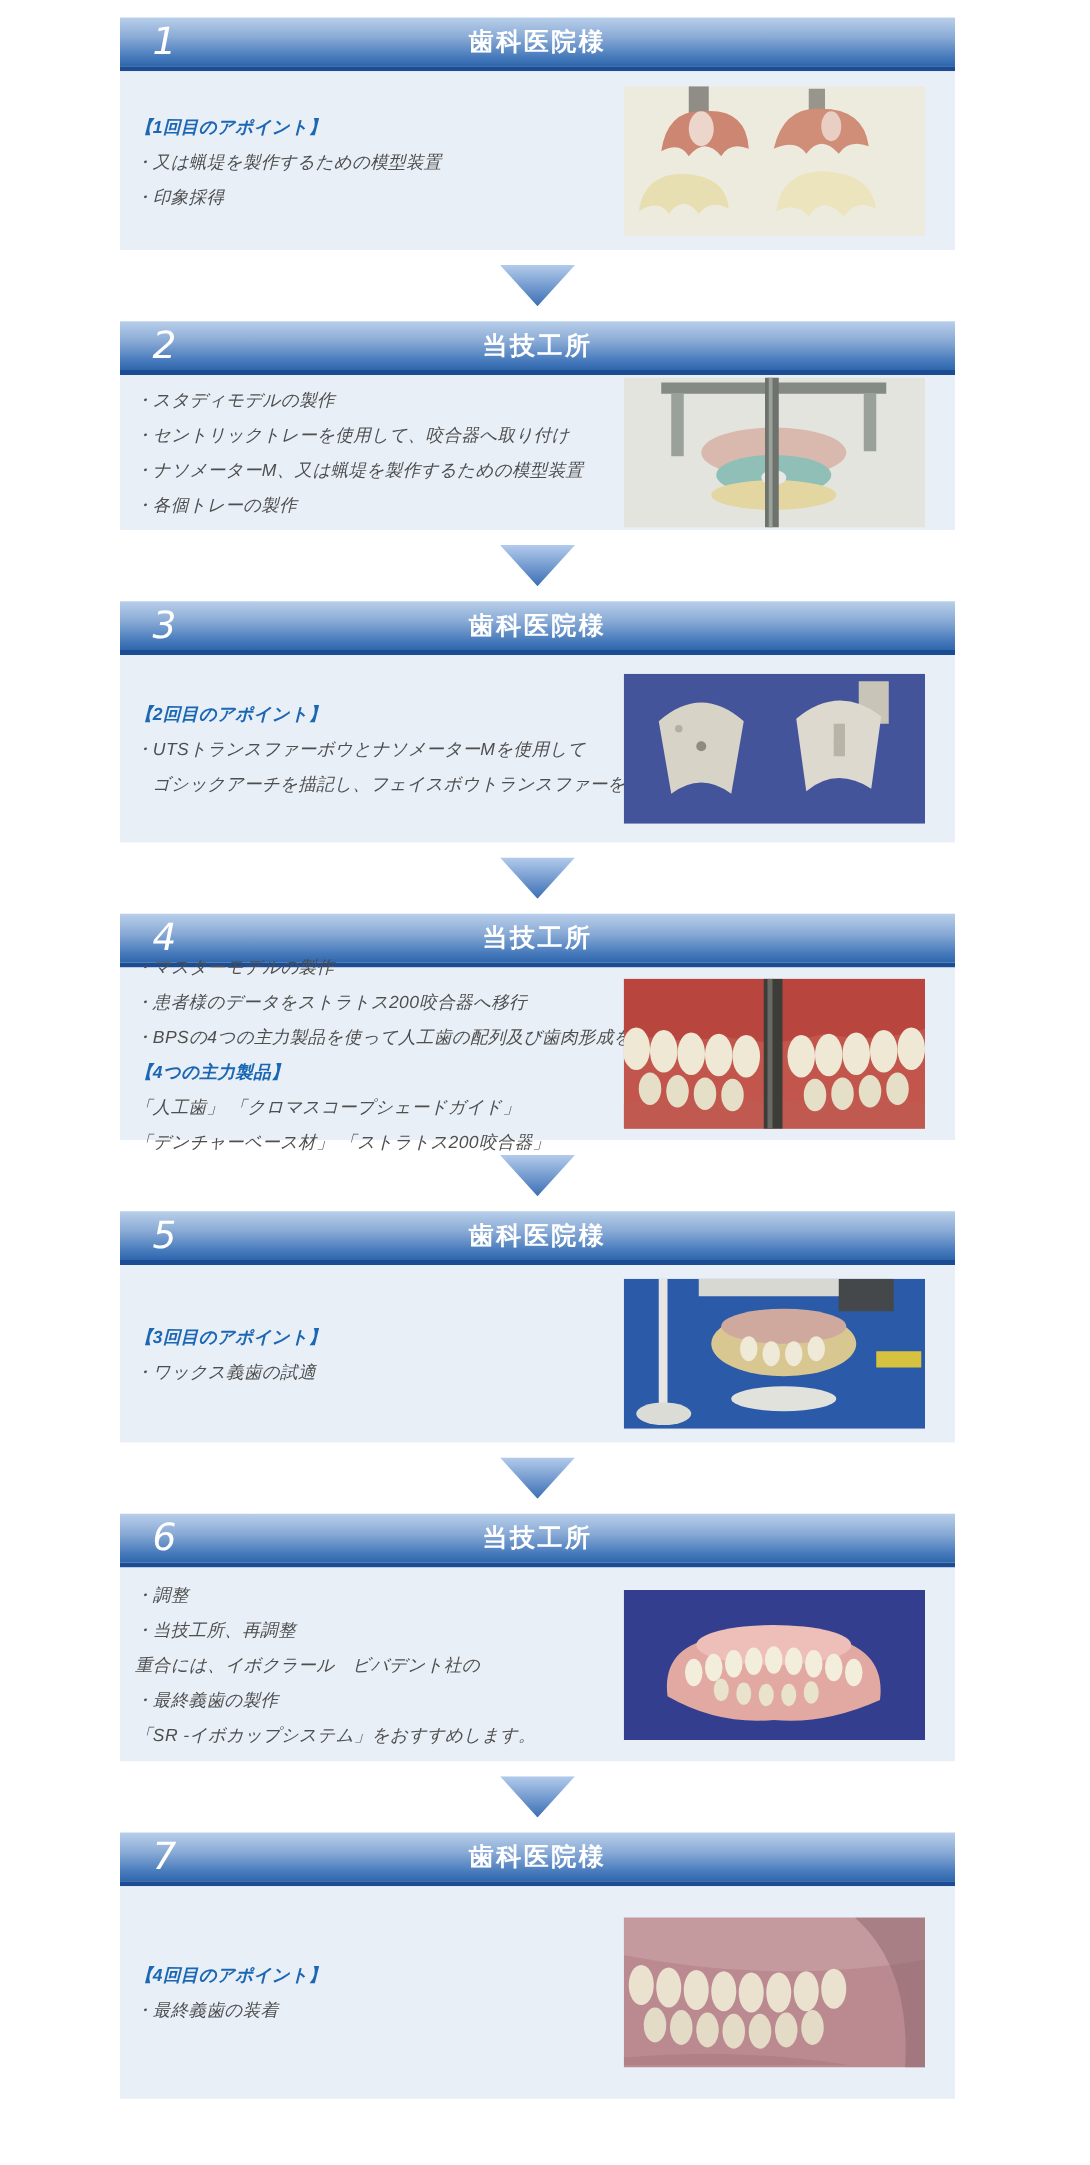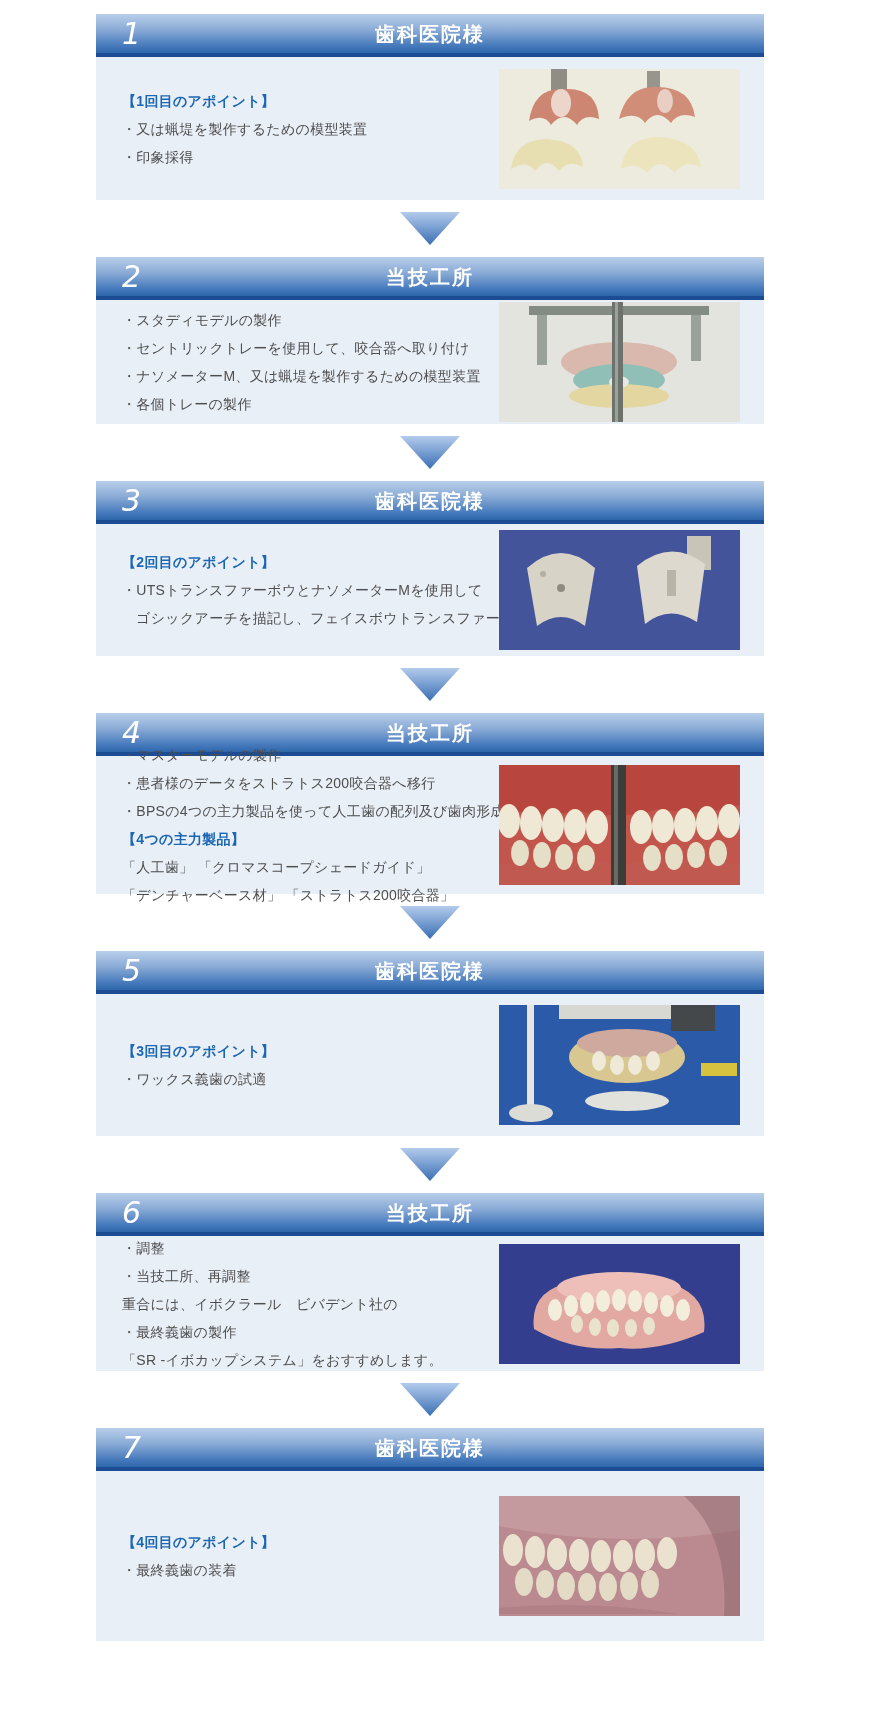--- a/index.html
+++ b/index.html
@@ -7,21 +7,21 @@
   .flow{margin:14px 0 0 96px;width:668px;padding-bottom:28px;}
   
   .bar{position:relative;height:39px;border-bottom:4px solid #1b4c94;
        background:linear-gradient(180deg,#b9cfea 0%,#8aabd6 40%,#4579bb 82%,#2e67ac 100%);}
   .num{position:absolute;left:26px;top:1px;color:#ffffff;font-size:30px;line-height:38px;
        font-style:italic;font-family:"DejaVu Sans",sans-serif;}
   .bar-title{position:absolute;left:0;right:0;top:0;line-height:40px;text-align:center;
        color:#ffffff;font-size:20px;font-weight:bold;letter-spacing:2px;}
   
   .body{position:relative;background:#e9eff7;display:flex;flex-direction:column;justify-content:center;}
-  .lines{padding-left:26px;}
+  .lines{padding-left:12px;font-style:italic;}
   .line{height:28px;line-height:28px;font-size:14px;color:#4e4e4e;white-space:nowrap;letter-spacing:0.3px;}
   .line.heading{color:#1b67b3;font-weight:bold;}
   .line.indent{padding-left:14px;}
   
   .photo{position:absolute;right:24px;top:50%;transform:translateY(-50%);
          width:241px;height:120px;overflow:hidden;}
   .photo svg{display:block;width:241px;height:120px;}
   
   .gap{height:57px;display:flex;align-items:center;justify-content:center;}
 </style>
@@ -105,21 +105,21 @@
     <svg width="60" height="33">
         <polygon points="0,0 60,0 30,33" fill="url(#arrowGrad)"></polygon>
       </svg>
   </div>
 
   <section class="step">
     <header class="bar">
       <span class="num">3</span>
       <span class="bar-title">歯科医院様</span>
     </header>
-    <div class="body" style="height:132px">
+    <div class="body" style="height:150px">
       <div class="lines">
         <div class="line heading">【2回目のアポイント】</div>
         <div class="line bullet">・UTSトランスファーボウとナソメーターMを使用して</div>
         <div class="line indent">ゴシックアーチを描記し、フェイスボウトランスファーを行う</div>
       </div>
       <div class="photo">
         <svg viewBox="0 0 241 120">
           <rect width="241" height="120" fill="#44549b"></rect>
           <path d="M28,38 Q62,8 96,38 L86,96 Q62,78 38,96 Z" fill="#d7d3c7"></path>
           <circle cx="62" cy="58" r="4" fill="#8e8c80"></circle>
@@ -223,21 +223,21 @@
     <svg width="60" height="33">
         <polygon points="0,0 60,0 30,33" fill="url(#arrowGrad)"></polygon>
       </svg>
   </div>
 
   <section class="step">
     <header class="bar">
       <span class="num">6</span>
       <span class="bar-title">当技工所</span>
     </header>
-    <div class="body" style="height:135px">
+    <div class="body" style="height:155px">
       <div class="lines">
         <div class="line bullet">・調整</div>
         <div class="line bullet">・当技工所、再調整</div>
         <div class="line plain">重合には、イボクラール　ビバデント社の</div>
         <div class="line bullet">・最終義歯の製作</div>
         <div class="line plain">「SR -イボカップシステム」をおすすめします。</div>
       </div>
       <div class="photo">
         <svg viewBox="0 0 241 120">
           <rect width="241" height="120" fill="#333f8e"></rect>

